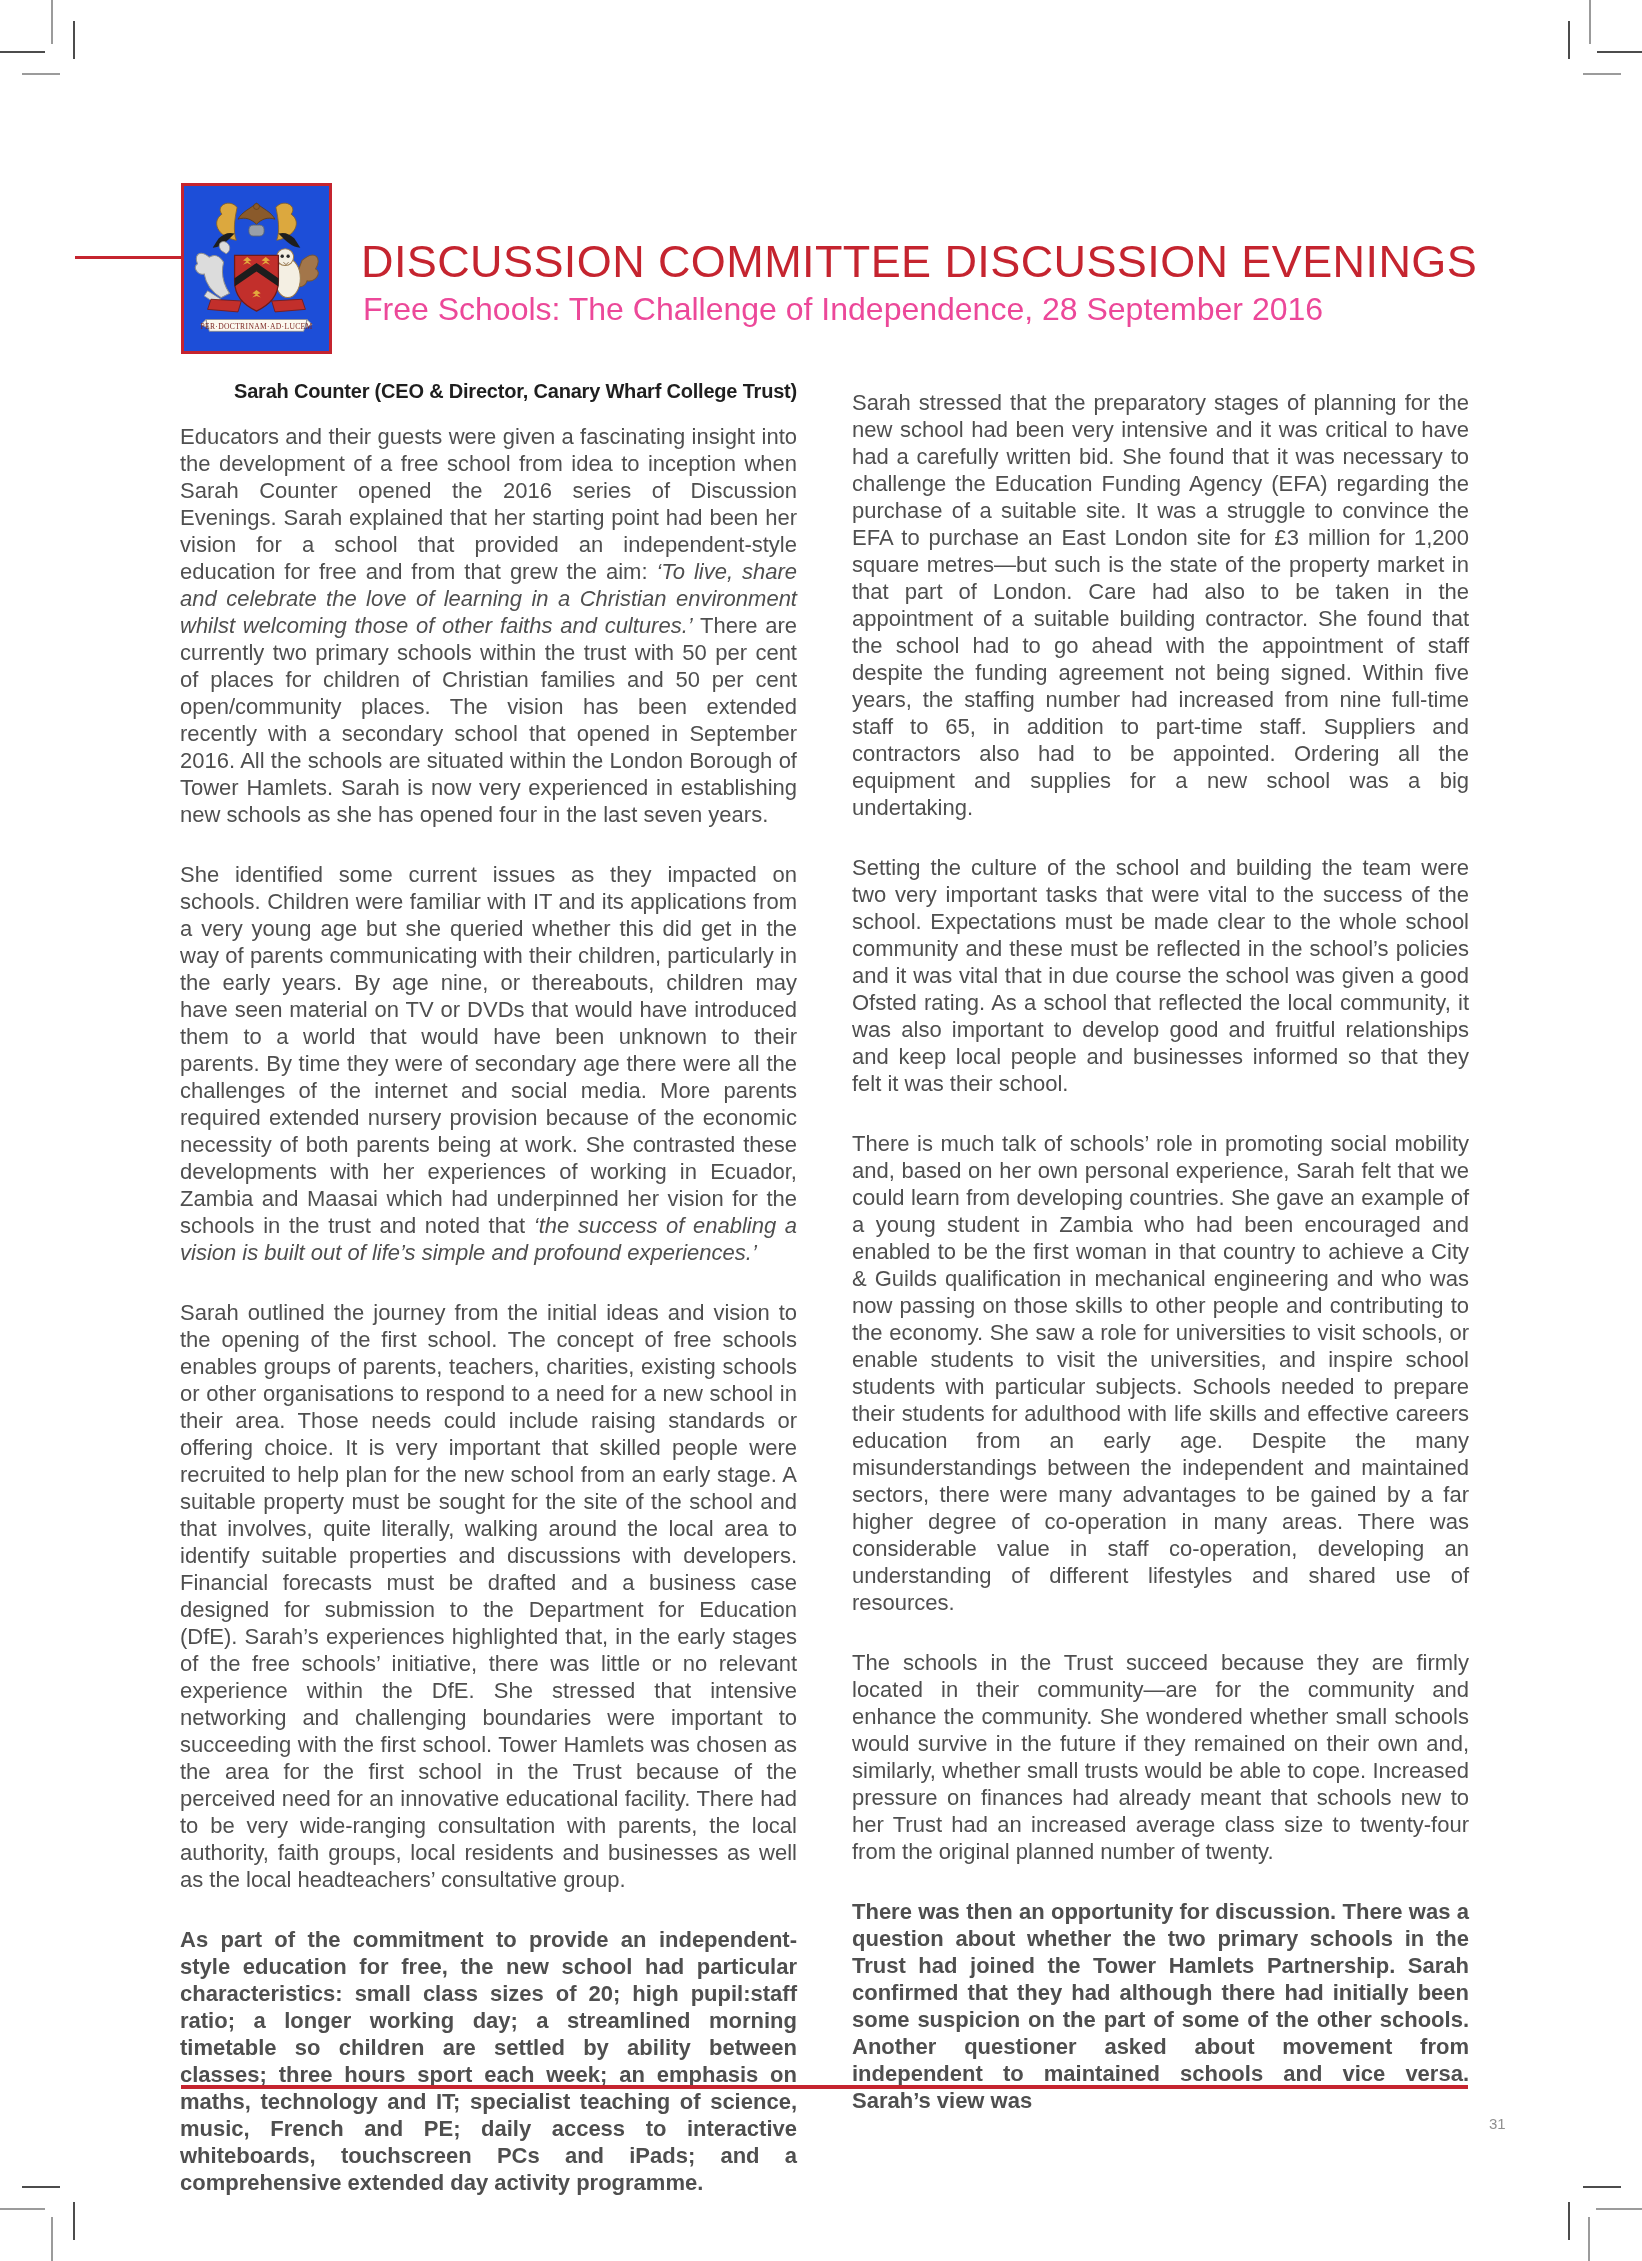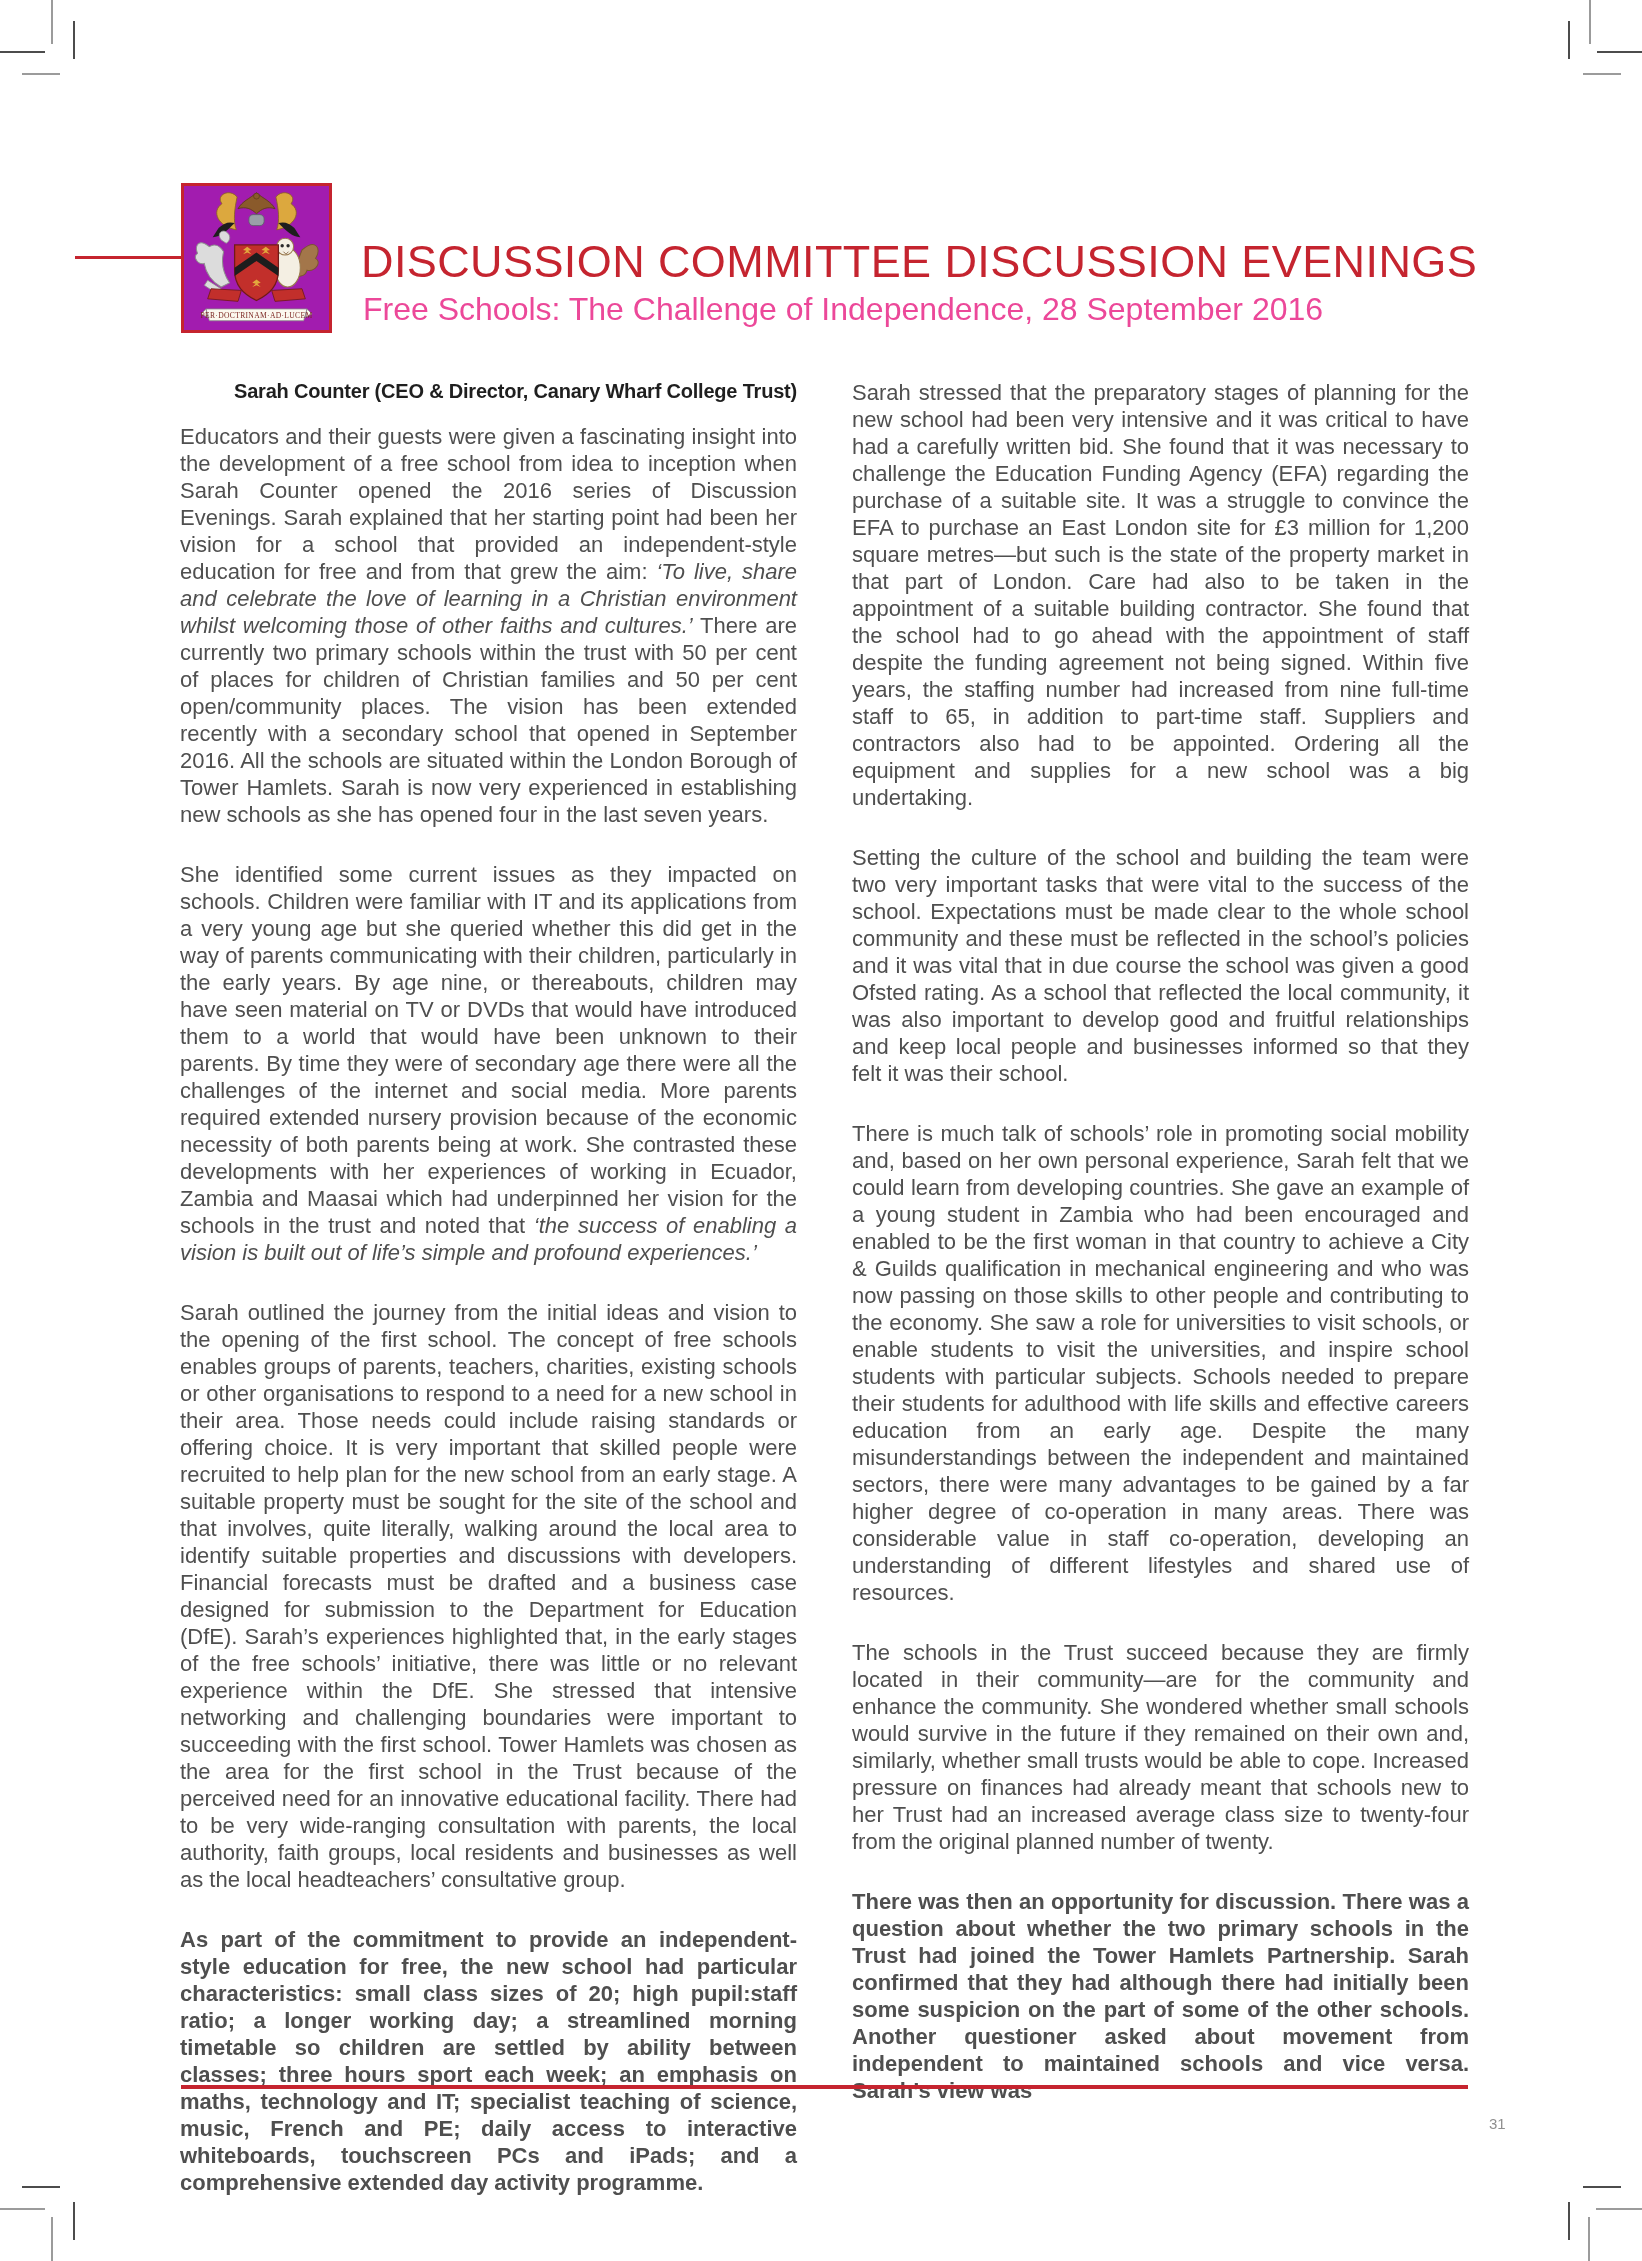--- a/index.html
+++ b/index.html
@@ -6,42 +6,42 @@
   .page {
     position:relative; width:1642px; height:2261px; background:#ffffff;
     font-family:"Liberation Sans", sans-serif; overflow:hidden;
     margin:0 auto;
   }
   
   .crop { position:absolute; background:#9b9b9b; }
   .crop.dark { background:#4c4c4c; }
   
   .logo-box {
-    position:absolute; left:181px; top:183px; width:151px; height:150px;
-    border:3.3px solid #C5242F; box-sizing:border-box; background:#a21caf;
+    position:absolute; left:181px; top:183px; width:151px; height:171px;
+    border:3.3px solid #C5242F; box-sizing:border-box; background:#1d4ed8;
   }
   .logo-box svg { width:100%; height:100%; display:block; }
   .connector { position:absolute; left:75px; top:256px; width:106px; height:3.3px; background:#C5242F; }
   .title {
     position:absolute; left:361px; top:239px; font-size:45px; line-height:1;
     font-weight:300; letter-spacing:0.4px; color:#C5242F; white-space:nowrap;
   }
   .subtitle {
     position:absolute; left:363px; top:293px; font-size:32px; line-height:1;
     font-weight:300; color:#ec4899; white-space:nowrap;
   }
   
   .col {
     position:absolute; top:377px; width:617px;
     font-size:22px; line-height:27px; font-weight:300;
     color:#4f4f4f; text-align:justify;
   }
   .col-left  { left:180px; }
   .col-right { left:852px; }
-  .col p { margin:2px 0 33px 0; }
+  .col p { margin:12px 0 33px 0; }
   .col p:last-child { margin-bottom:0;font-weight:bold; }
   .it { font-style:italic; }
   .article-heading {
     font-size:20px; font-weight:bold; color:#1f1f1f; line-height:28px;
     margin:0 0 18.4px 0; text-align:right; white-space:nowrap; letter-spacing:-0.2px;
   }
   
   .bottom-rule { position:absolute; left:181px; top:2085px; width:1287px; height:4.2px; background:#C5242F; }
   .page-number { position:absolute; left:1489px; top:2115px; font-size:15px; color:#8f8f8f; font-weight:300; }
 </style>

